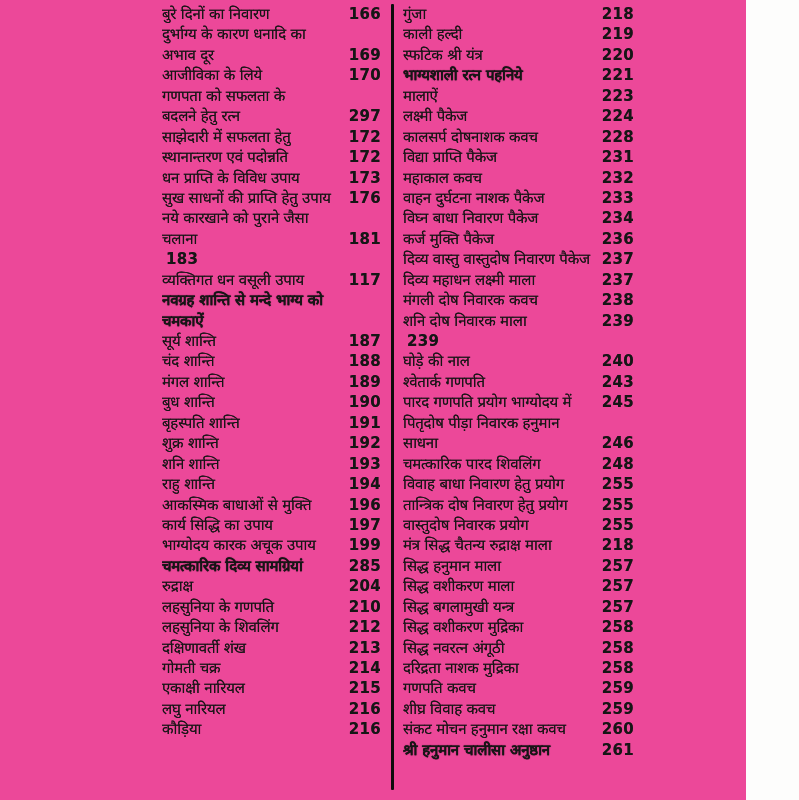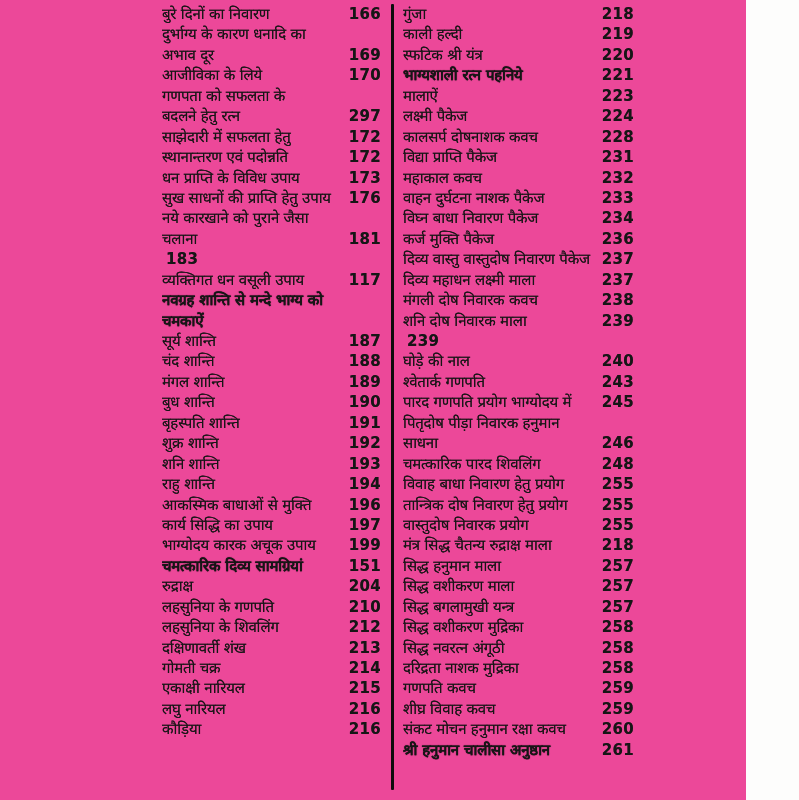--- a/index.html
+++ b/index.html
@@ -170,21 +170,21 @@
       <div class="row">
         <span class="title">कार्य सिद्धि का उपाय</span>
         <span class="num">197</span>
       </div>
       <div class="row">
         <span class="title">भाग्योदय कारक अचूक उपाय</span>
         <span class="num">199</span>
       </div>
       <div class="row bold">
         <span class="title">चमत्कारिक दिव्य सामग्रियां</span>
-        <span class="num">151</span>
+        <span class="num">285</span>
       </div>
       <div class="row">
         <span class="title">रुद्राक्ष</span>
         <span class="num">204</span>
       </div>
       <div class="row">
         <span class="title">लहसुनिया के गणपति</span>
         <span class="num">210</span>
       </div>
       <div class="row">

